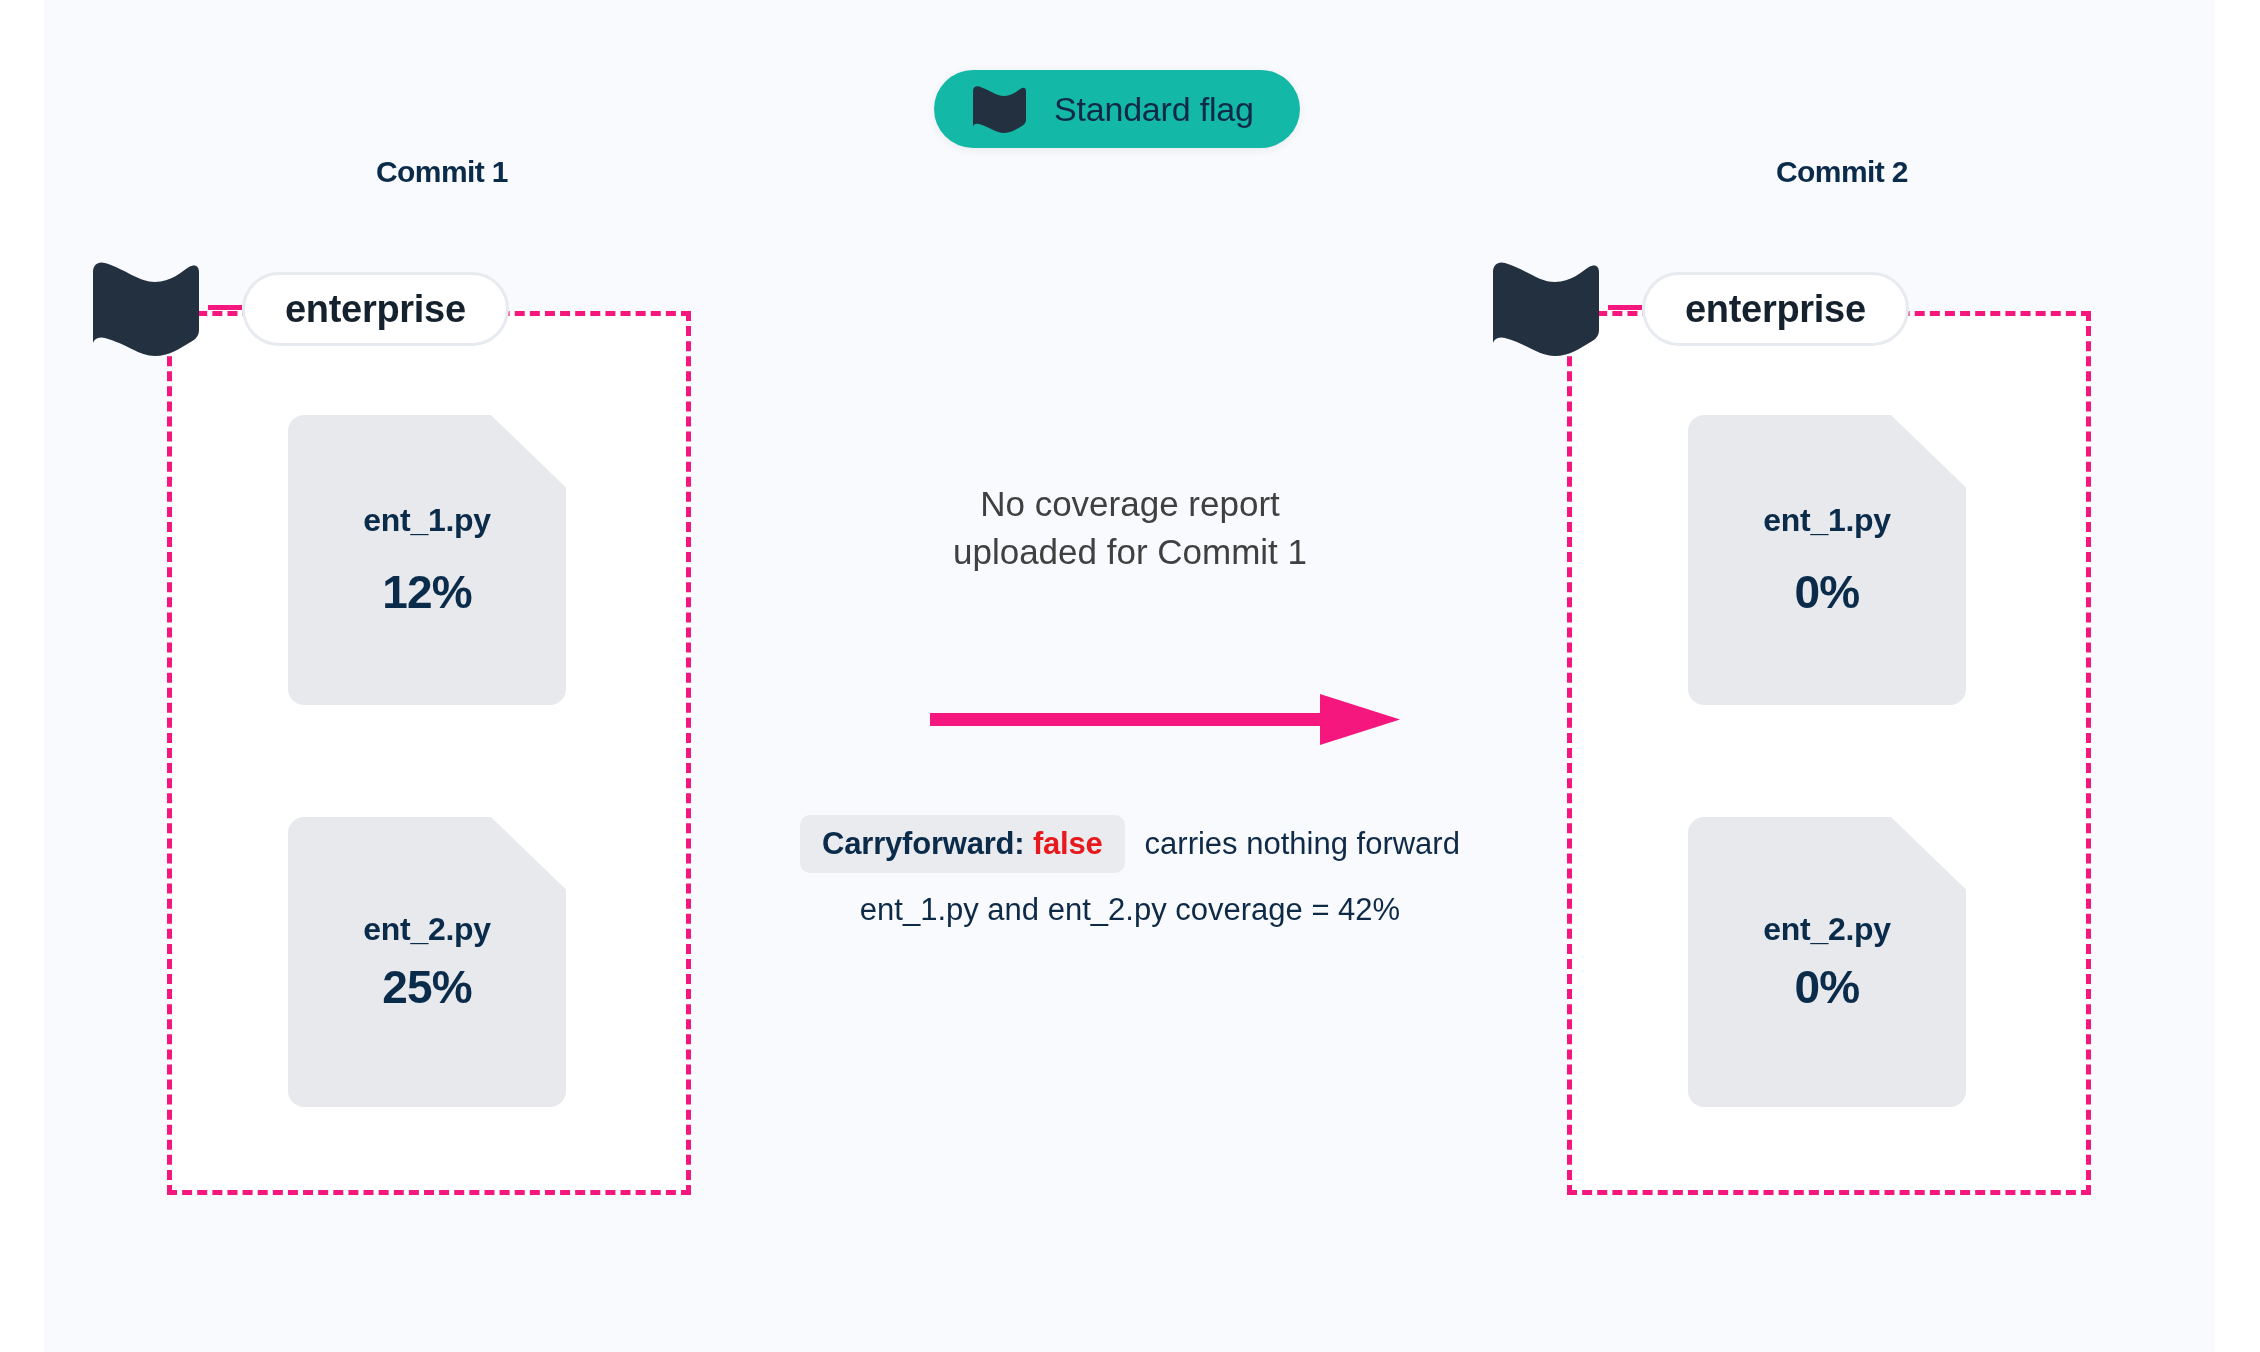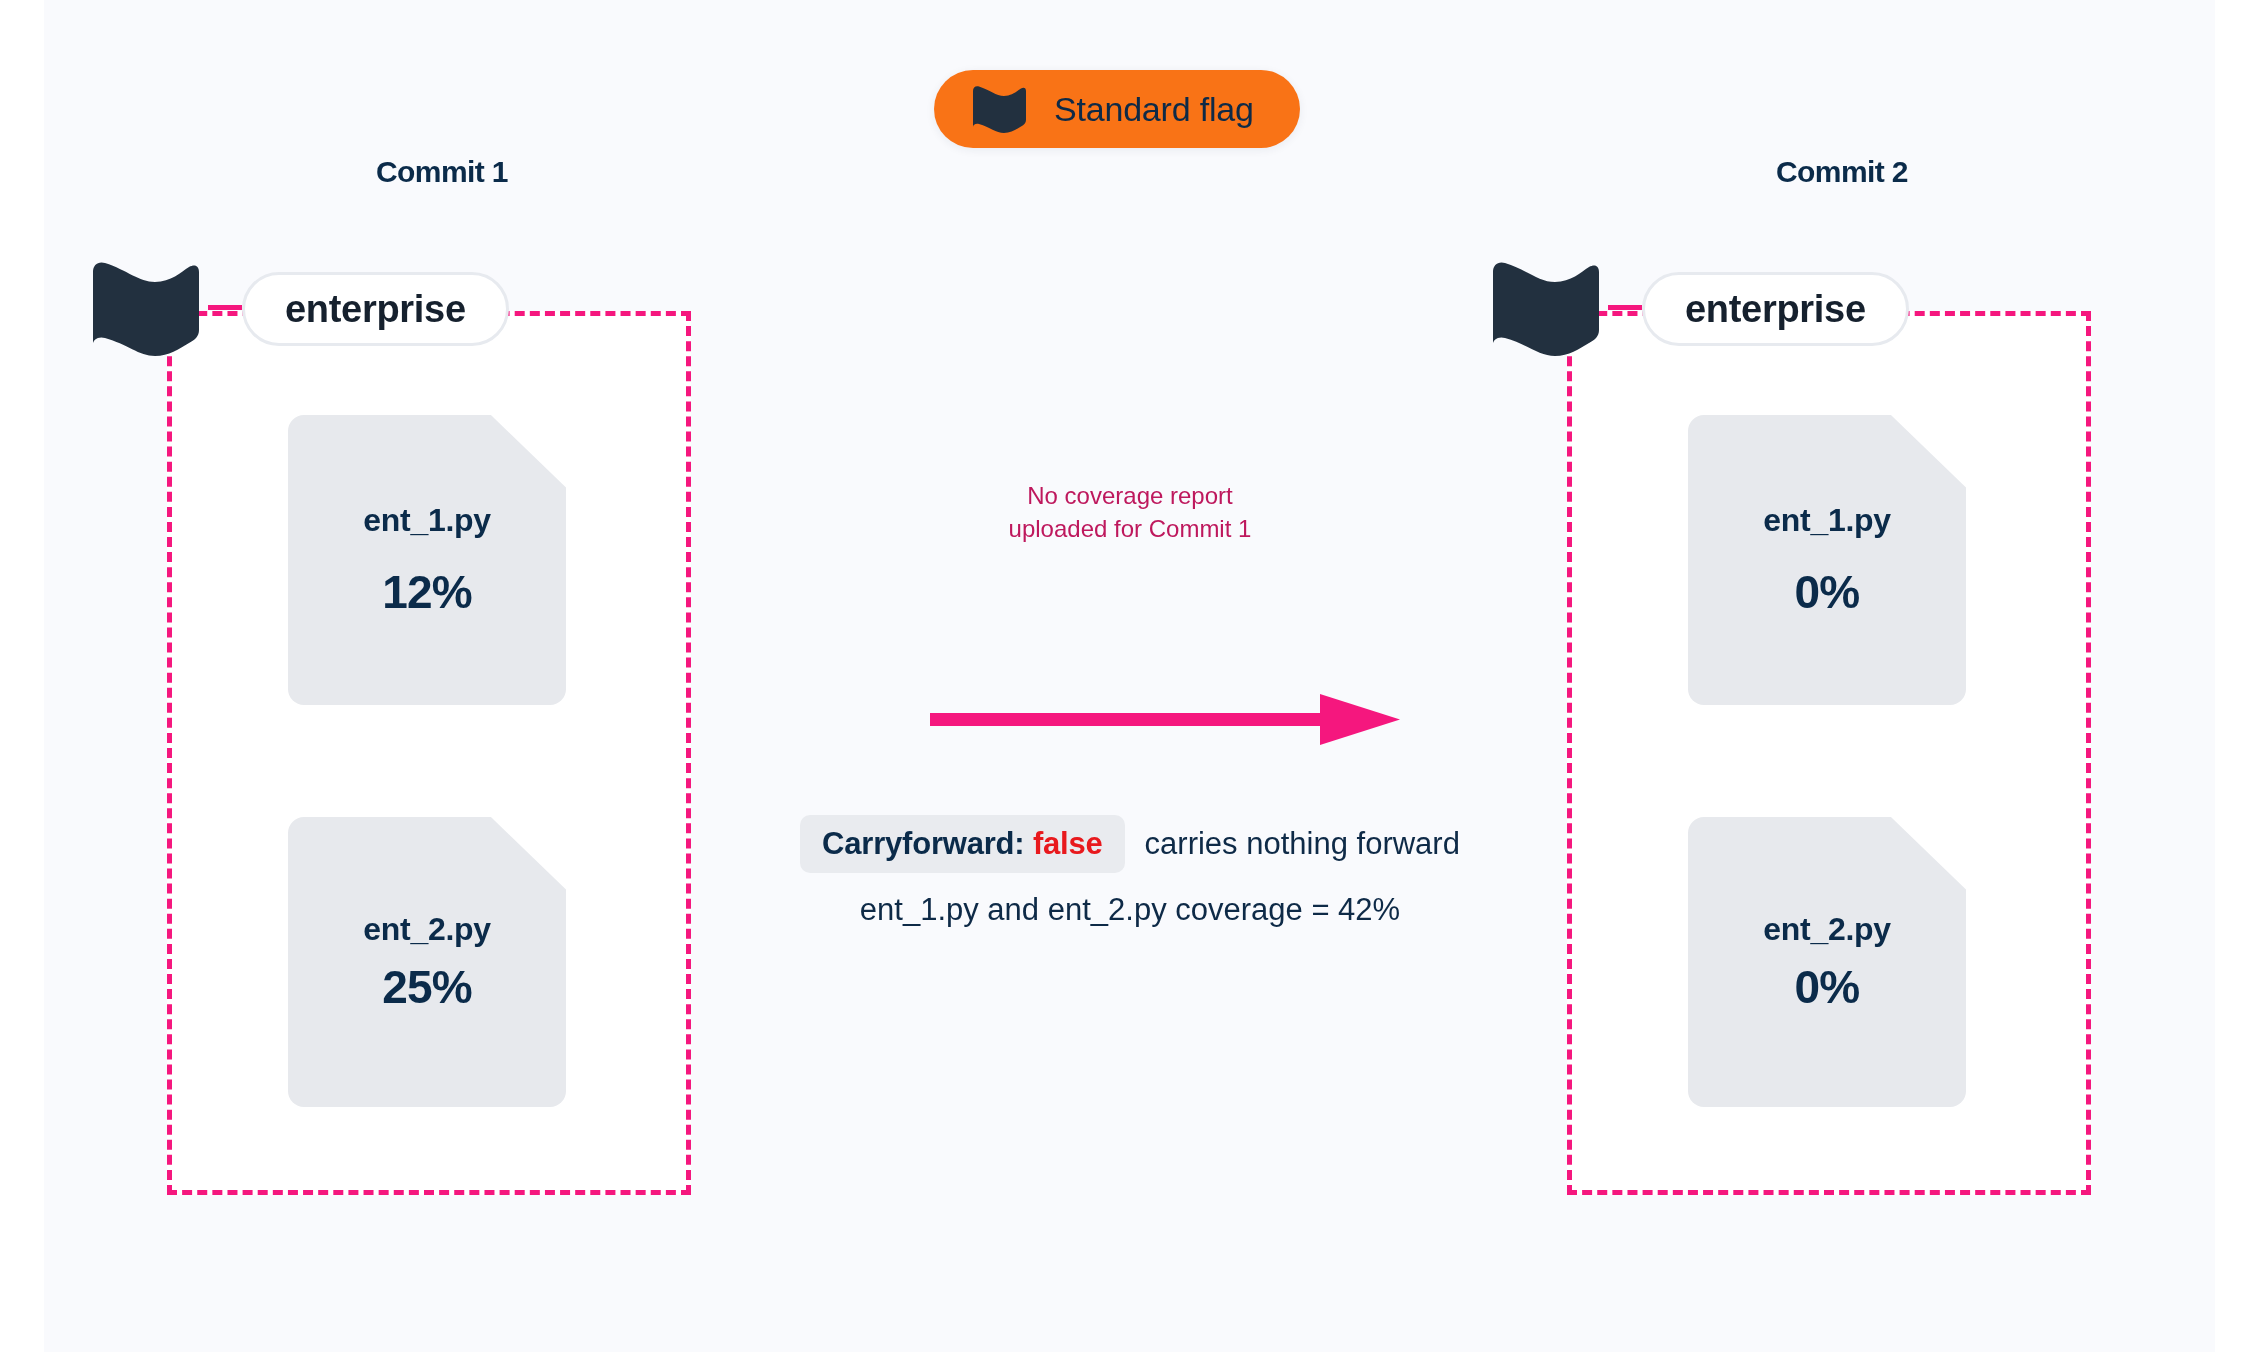--- a/index.html
+++ b/index.html
@@ -33,21 +33,21 @@
   
   .flag-pill {
     position: absolute;
     left: 934px;
     top: 70px;
     height: 78px;
     padding: 0 46px 0 36px;
     display: flex;
     align-items: center;
     gap: 26px;
-    background: #f97316;
+    background: #14b8a6;
     border-radius: 40px;
     box-shadow: 0 2px 10px rgba(28,44,66,0.07);
   }
   .flag-pill .label {
     font-size: 34px;
     font-weight: 400;
     color: #0e2a47;
     letter-spacing: -0.2px;
     white-space: nowrap;
   }
@@ -178,23 +178,23 @@
     top: 0;
     width: 860px;
     height: 1352px;
   }
   .center .note {
     position: absolute;
     top: 480px;
     left: 0;
     width: 100%;
     text-align: center;
-    font-size: 24px;
+    font-size: 35px;
     line-height: 1.36;
-    color: #be185d;
+    color: #404040;
     font-weight: 400;
   }
   .center .note span { display: block; }
 
   .arrow {
     position: absolute;
     left: 230px;
     top: 690px;
     width: 470px;
     height: 60px;

